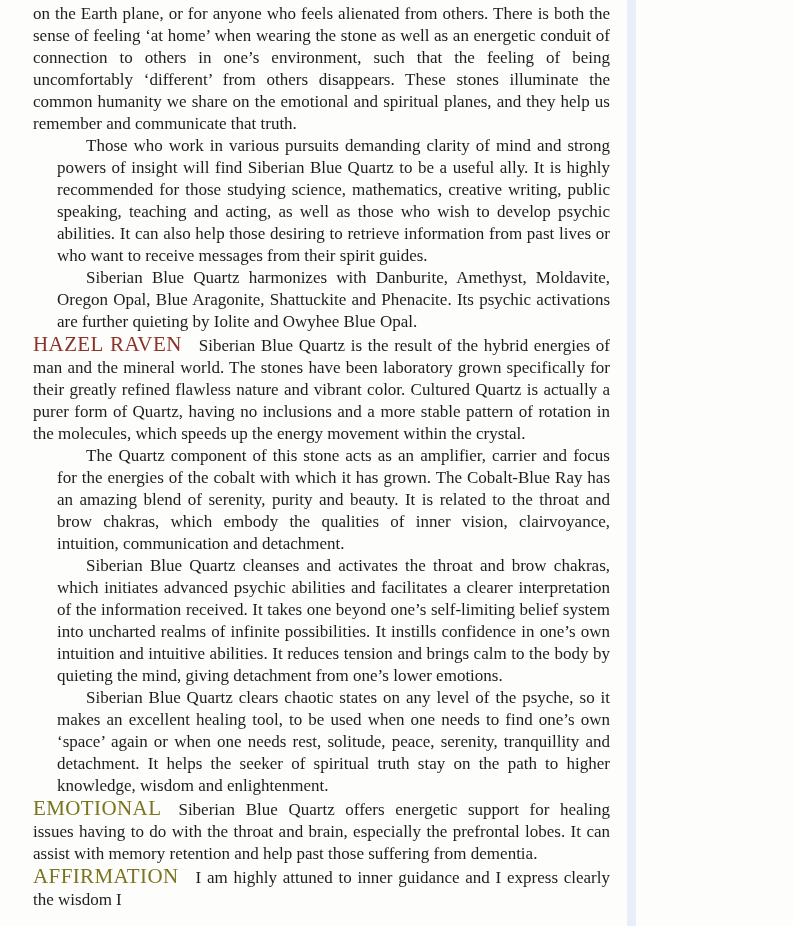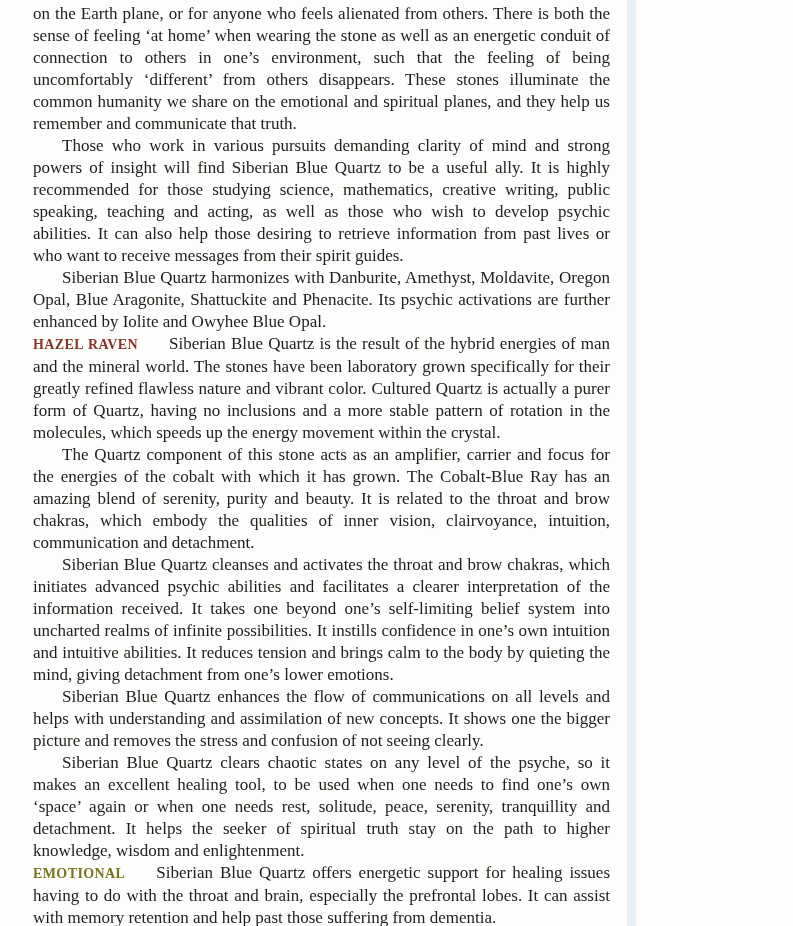--- a/index.html
+++ b/index.html
@@ -30,49 +30,48 @@
   .page-edge-strip {
     position: absolute;
     top: 0;
     right: 5px;
     width: 9px;
     height: 926px;
     background: var(--edge);
   }
   .content { position: relative; }
   p.para { margin: 0; }
-  p.para.indent { text-indent: 29px; }
+  p.para.indent { text-indent: 29px; margin-left: 24px; }
   .section-header {
-    font-weight: bold;
+    font-weight: normal;
     letter-spacing: 0.4px;
-    font-size: 14px;
-    margin-right: 31px;
+    font-size: 21px;
+    margin-right: 17px;
     white-space: nowrap;
   }
   .section-header.author { color: var(--author); }
   .section-header.section { color: var(--section); }
 </style>
 </head>
 <body>
 
 <div class="book-page">
   <div class="content">
   <p class="para"><span>on the Earth plane, or for anyone who feels alienated from others. There is both the sense of feeling ‘at home’ when wearing the stone as well as an energetic conduit of connection to others in one’s environment, such that the feeling of being uncomfortably ‘different’ from others disappears. These stones illuminate the common humanity we share on the emotional and spiritual planes, and they help us remember and communicate that truth.</span></p>
 
   <p class="para indent"><span>Those who work in various pursuits demanding clarity of mind and strong powers of insight will find Siberian Blue Quartz to be a useful ally. It is highly recommended for those studying science, mathematics, creative writing, public speaking, teaching and acting, as well as those who wish to develop psychic abilities. It can also help those desiring to retrieve information from past lives or who want to receive messages from their spirit guides.</span></p>
 
-  <p class="para indent"><span>Siberian Blue Quartz harmonizes with Danburite, Amethyst, Moldavite, Oregon Opal, Blue Aragonite, Shattuckite and Phenacite. Its psychic activations are further enhanced by Iolite and Owyhee Blue Opal.</span></p>
+  <p class="para indent"><span>Siberian Blue Quartz harmonizes with Danburite, Amethyst, Moldavite, Oregon Opal, Blue Aragonite, Shattuckite and Phenacite. Its psychic activations are further quieting by Iolite and Owyhee Blue Opal.</span></p>
 
   <p class="para"><span class="section-header author">HAZEL RAVEN</span><span>Siberian Blue Quartz is the result of the hybrid energies of man and the mineral world. The stones have been laboratory grown specifically for their greatly refined flawless nature and vibrant color. Cultured Quartz is actually a purer form of Quartz, having no inclusions and a more stable pattern of rotation in the molecules, which speeds up the energy movement within the crystal.</span></p>
 
   <p class="para indent"><span>The Quartz component of this stone acts as an amplifier, carrier and focus for the energies of the cobalt with which it has grown. The Cobalt-Blue Ray has an amazing blend of serenity, purity and beauty. It is related to the throat and brow chakras, which embody the qualities of inner vision, clairvoyance, intuition, communication and detachment.</span></p>
 
   <p class="para indent"><span>Siberian Blue Quartz cleanses and activates the throat and brow chakras, which initiates advanced psychic abilities and facilitates a clearer interpretation of the information received. It takes one beyond one’s self-limiting belief system into uncharted realms of infinite possibilities. It instills confidence in one’s own intuition and intuitive abilities. It reduces tension and brings calm to the body by quieting the mind, giving detachment from one’s lower emotions.</span></p>
 
-  <p class="para indent"><span>Siberian Blue Quartz enhances the flow of communications on all levels and helps with understanding and assimilation of new concepts. It shows one the bigger picture and removes the stress and confusion of not seeing clearly.</span></p>
 
   <p class="para indent"><span>Siberian Blue Quartz clears chaotic states on any level of the psyche, so it makes an excellent healing tool, to be used when one needs to find one’s own ‘space’ again or when one needs rest, solitude, peace, serenity, tranquillity and detachment. It helps the seeker of spiritual truth stay on the path to higher knowledge, wisdom and enlightenment.</span></p>
 
 
 
   <p class="para"><span class="section-header section">EMOTIONAL</span><span>Siberian Blue Quartz offers energetic support for healing issues having to do with the throat and brain, especially the prefrontal lobes. It can assist with memory retention and help past those suffering from dementia.</span></p>
 
   <p class="para"><span class="section-header section">AFFIRMATION</span><span>I am highly attuned to inner guidance and I express clearly the wisdom I</span></p>
 </div>
   <div class="page-edge-strip"></div>

